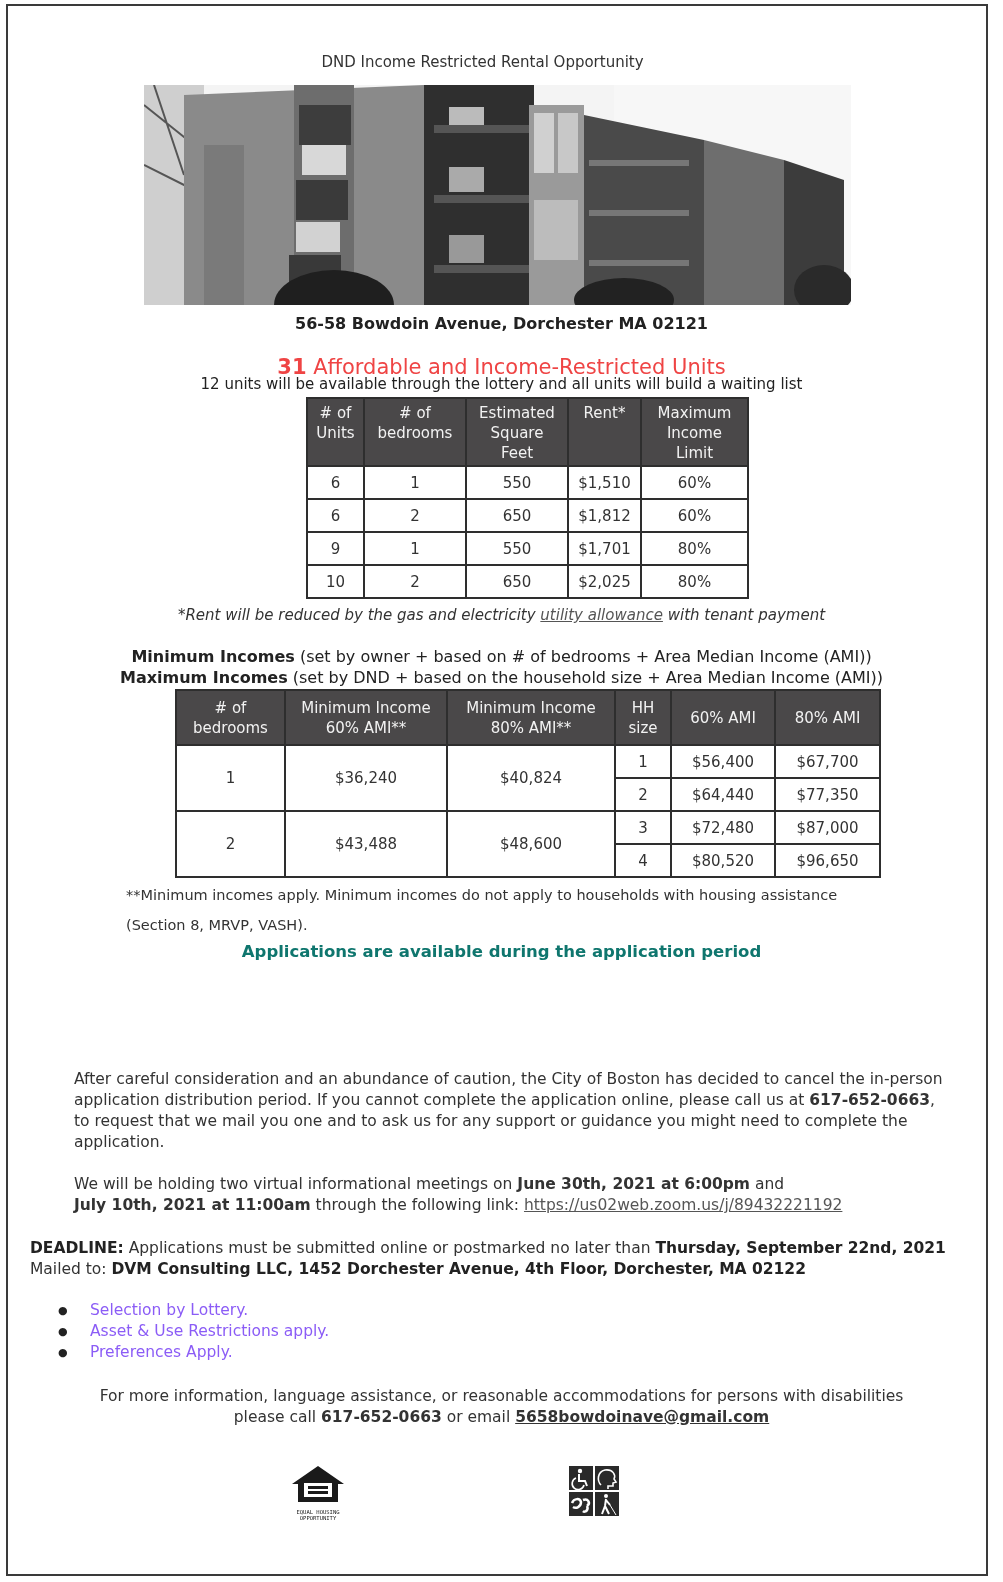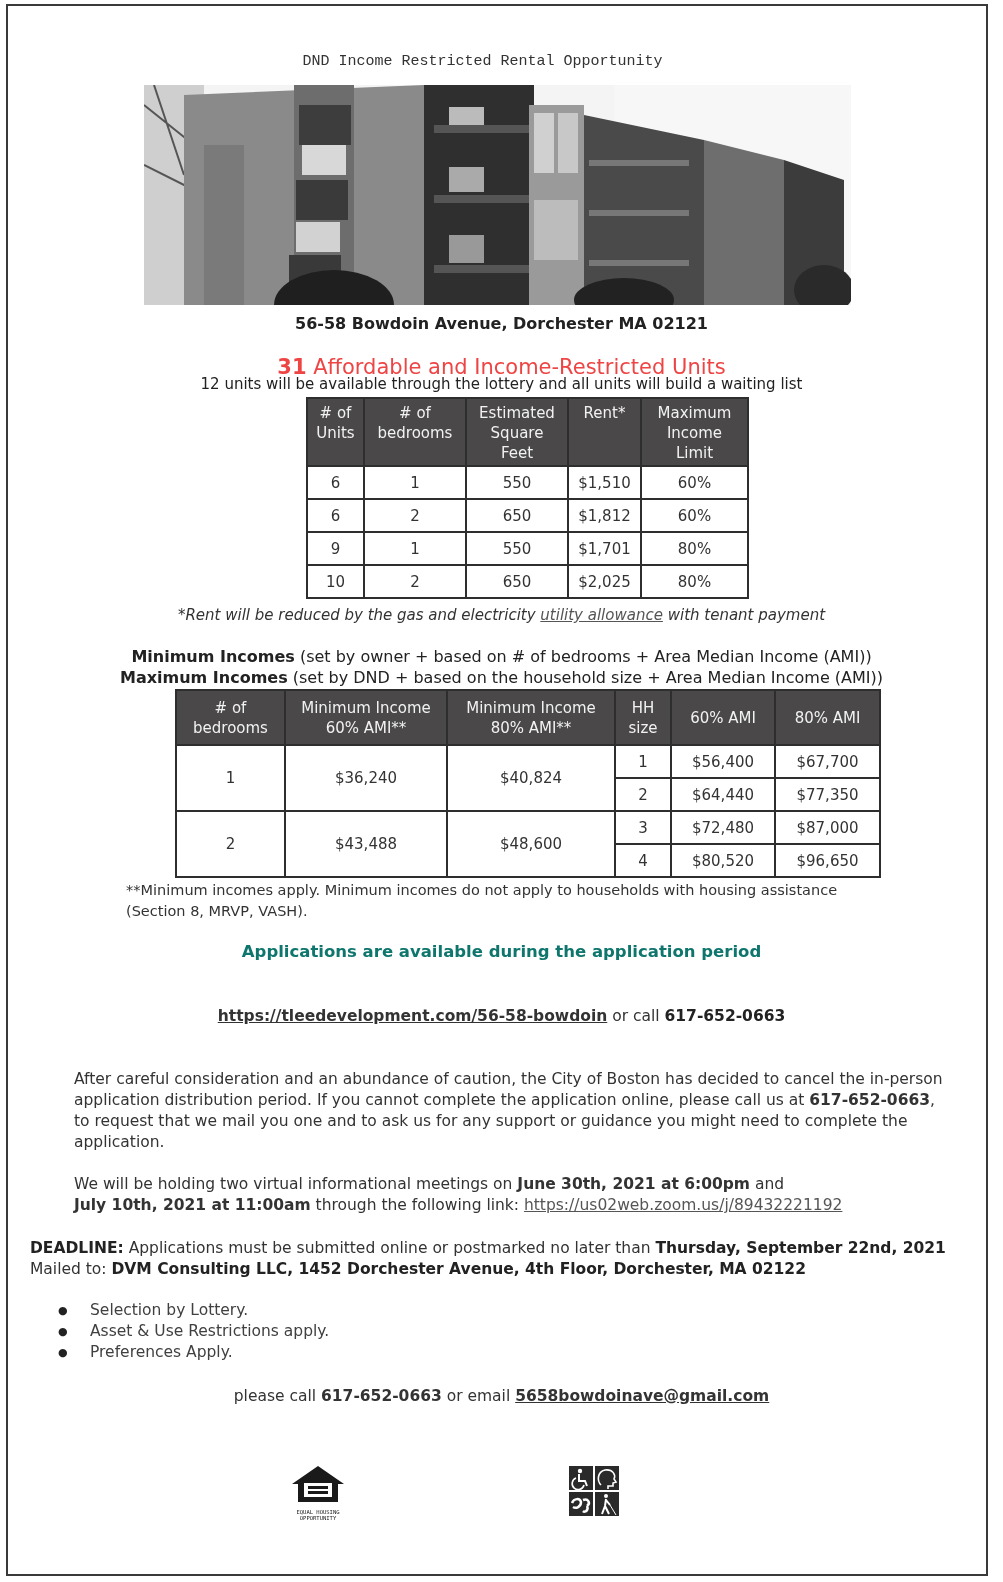--- a/index.html
+++ b/index.html
@@ -1,49 +1,49 @@
 <!DOCTYPE html>
 <html><head>
 <meta charset="utf-8">
 <style>
   html, body { margin: 0; padding: 0; background: #ffffff; }
   body { width: 1003px; height: 1582px; position: relative; font-family: "DejaVu Sans", sans-serif; color: #222; }
   .page { position: absolute; left: 6px; top: 4px; width: 982px; height: 1572px; border: 2px solid #3a3a3a; box-sizing: border-box; }
   .abs { position: absolute; }
   .center { text-align: center; }
-  .doc-title { left: 0; width: 965px; top: 53px; font-size: 15px; color: #333; font-family: Liberation Mono, monospace; }
+  .doc-title { left: 0; width: 965px; top: 53px; font-size: 15px; color: #333; }
   .photo { left: 144px; top: 85px; width: 707px; height: 220px; overflow: hidden; background: #bdbdbd; }
   .address { left: 0; width: 1003px; top: 314px; font-size: 16px; font-weight: bold; color: #222; }
   .units-line { left: 0; width: 1003px; top: 355px; font-size: 21px; color: #ef4444; }
   .lottery-line { left: 0; width: 1003px; top: 375px; font-size: 15px; color: #222; }
   table { border-collapse: collapse; font-size: 15px; color: #333; margin-left: 27px; }
   th { background: #4a4849; color: #f2f2f2; font-weight: normal; border: 2px solid #2e2e2e; padding: 0; line-height: 20px; }
   td { border: 2px solid #2e2e2e; text-align: center; padding: 0; }
   .t1 { left: 279px; top: 397px; }
   .t1 th { vertical-align: top; padding-top: 4px; height: 62px; }
   .t1 td { height: 31px; }
   .rent-note { left: 0; width: 1003px; top: 606px; font-size: 15px; font-style: italic; color: #333; }
   .rent-note .link { text-decoration: underline; color: #555; }
   .min-inc { left: 0; width: 1003px; top: 647px; font-size: 16px; color: #222; text-align: center; }
   .max-inc { left: 0; width: 1003px; top: 668px; font-size: 16px; color: #222; }
   .t2 { left: 148px; top: 689px; }
   .t2 th { height: 53px; vertical-align: middle; }
   .t2 td { height: 31px; }
-  .t2-note { left: 126px; width: 740px; top: 880px; font-size: 14.5px; color: #333; line-height: 21px; }
+  .t2-note { left: 126px; width: 740px; top: 880px; font-size: 14.5px; color: #333; line-height: 30px; }
   .app-period { left: 0; width: 1003px; top: 941px; font-size: 16.5px; font-weight: bold; color: #0f766e; line-height: 22px; }
   .request { left: 0; width: 1003px; top: 1005px; font-size: 15.5px; color: #333; line-height: 22px; }
   .request .url { font-weight: bold; text-decoration: underline; color: #333; }
   .request b { color: #222; }
   .para { left: 74px; width: 870px; font-size: 15.5px; color: #333; line-height: 21px; }
   .p-cancel { top: 1069px; }
   .p-meet { top: 1174px; }
   .p-meet .zoom-url { text-decoration: underline; color: #555; }
   .deadline { left: 30px; width: 950px; top: 1238px; font-size: 15.5px; color: #333; line-height: 21px; }
   .deadline b { color: #222; }
-  .bullets { left: 58px; top: 1300px; font-size: 15.5px; color: #404040; line-height: 21px; margin: 0; padding: 0; list-style: none; }
+  .bullets { left: 58px; top: 1300px; font-size: 15.5px; color: #8b5cf6; line-height: 21px; margin: 0; padding: 0; list-style: none; }
   .bullets li { position: relative; padding-left: 32px; }
   .bullets li::before { content: "\25CF"; position: absolute; left: 0; top: 0; font-size: 11px; color: #222; }
   .more-info { left: 0; width: 1003px; top: 1386px; font-size: 15.5px; color: #333; line-height: 21px; }
   .more-info .email { font-weight: bold; text-decoration: underline; }
   .eho { left: 290px; top: 1464px; width: 56px; height: 56px; }
   .access { left: 568px; top: 1465px; width: 52px; height: 52px; }
 </style>
 </head>
 <body>
 
@@ -206,21 +206,20 @@
   </tbody>
 </table>
 
 <div class="abs t2-note">**Minimum incomes apply. Minimum incomes do not apply to households with housing assistance (Section 8, MRVP, VASH).</div>
 
 <div class="abs center app-period">
   <div>Applications are available during the application period</div>
 </div>
 
 <div class="abs center request">
-  <div><span class="url">https://tleedevelopment.com/56-58-bowdoin</span><span> or call </span><b>617-652-0663</b></div>
 </div>
 
 <div class="abs para p-cancel">
   <span>After careful consideration and an abundance of caution, the City of Boston has decided to cancel the in-person application distribution period. If you cannot complete the application online, please call us at </span><b>617-652-0663</b><span>, to request that we mail you one and to ask us for any support or guidance you might need to complete the application.</span>
 </div>
 
 <div class="abs para p-meet">
   <span>We will be holding two virtual informational meetings on </span><b>June 30th, 2021 at 6:00pm</b><span> and </span><br><b>July 10th, 2021 at 11:00am</b><span> through the following link: </span><span class="zoom-url">https://us02web.zoom.us/j/89432221192</span>
 </div>
 
@@ -229,20 +228,21 @@
   <div><span>Mailed to: </span><b>DVM Consulting LLC, 1452 Dorchester Avenue, 4th Floor, Dorchester, MA 02122</b></div>
 </div>
 
 <ul class="abs bullets">
   <li>Selection by Lottery.</li>
   <li>Asset &amp; Use Restrictions apply.</li>
   <li>Preferences Apply.</li>
 </ul>
 
 <div class="abs center more-info">
+  <div>For more information, language assistance, or reasonable accommodations for persons with disabilities</div>
   <div><span>please call </span><b>617-652-0663</b><span> or email </span><span class="email">5658bowdoinave@gmail.com</span></div>
 </div>
 
 <div class="abs eho">
   <svg width="56" height="40" viewBox="0 0 56 40">
     <polygon points="28,2 2,20 8,20 8,38 48,38 48,20 54,20" fill="#1a1a1a"></polygon>
     <rect x="14" y="19" width="28" height="14" fill="#ffffff"></rect>
     <rect x="18" y="22" width="20" height="3" fill="#1a1a1a"></rect>
     <rect x="18" y="27" width="20" height="3" fill="#1a1a1a"></rect>
   </svg>

